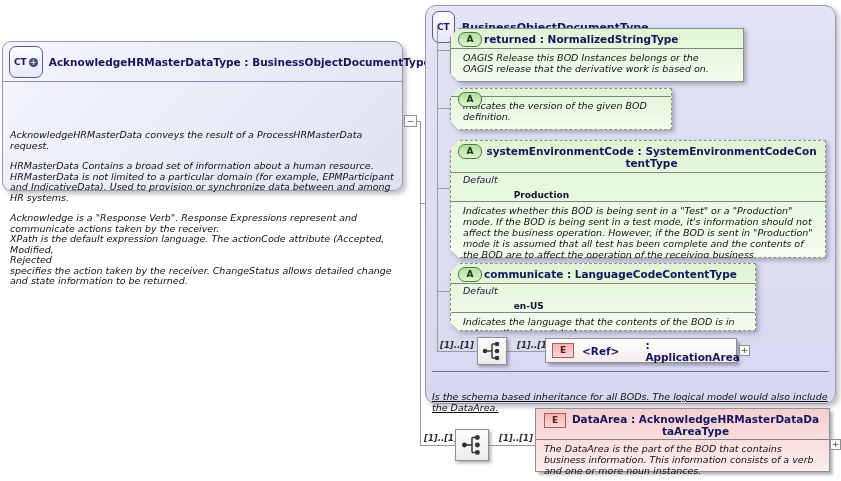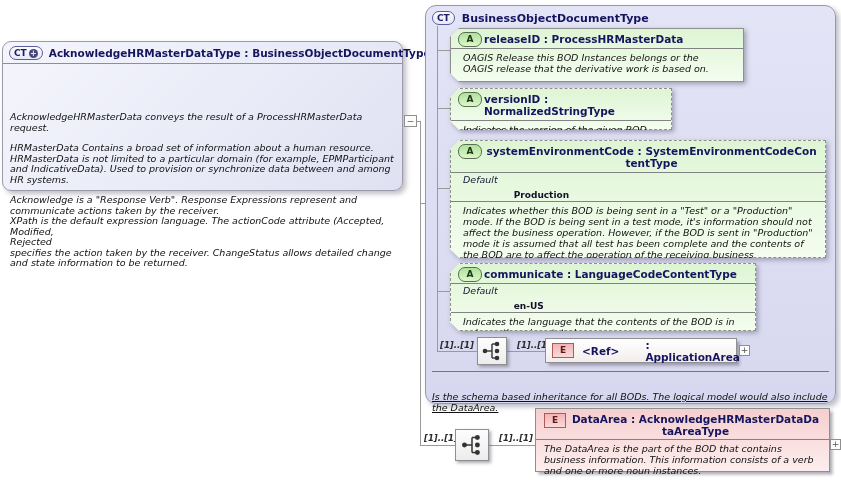--- a/index.html
+++ b/index.html
@@ -17,21 +17,21 @@
     border:1px solid #9a9aa8;border-radius:9px;
     box-shadow:3px 3px 5px rgba(110,110,130,.45);box-sizing:border-box;}
   .class-header{display:flex;align-items:center;gap:6px;padding:4px 6px 3px 6px;
     border-bottom:1px solid #8d8d9d;}
   .class-title{font-size:10.5px;font-weight:bold;color:#15155f;white-space:nowrap;}
   .class-body{padding:5px 7px;font-size:9.5px;font-style:italic;color:#101010;line-height:10.5px;margin-top:43px;}
   .class-body p{margin:0 0 10px 0;white-space:pre-line;}
   .class-body p:last-child{margin-bottom:0;}
 
   
-  .ct-badge{display:inline-flex;align-items:center;gap:2px;padding:1px 4px;
+  .ct-badge{display:inline-flex;align-items:center;gap:2px;padding:10px 4px;
     background:linear-gradient(#fbfbff,#e8e8f8);border:1px solid #5c5c9a;border-radius:7px;
     font-size:9px;font-weight:bold;color:#1a1a66;line-height:10px;flex:0 0 auto;}
   .plus-circle{display:inline-block;width:9px;height:9px;border-radius:50%;
     background:#45457e;color:#d9f5c9;font-size:8px;line-height:9px;text-align:center;font-weight:bold;}
   .a-badge{position:absolute;left:7px;top:3px;width:22px;height:13px;border-radius:7px;
     background:linear-gradient(#aee29a,#ddf7cc);border:1px solid #5a6e52;
     font-size:9px;font-weight:bold;color:#23361e;text-align:center;line-height:13px;}
   .e-badge{display:inline-block;width:20px;height:13px;
     background:linear-gradient(#f3b4b4,#fadada);border:1px solid #b25858;
     font-size:9px;font-weight:bold;color:#5c1a1a;text-align:center;line-height:13px;flex:0 0 auto;}
@@ -132,31 +132,30 @@
   <div class="hline" style="left:437px;top:108px;width:13px;"></div>
   <div class="hline" style="left:437px;top:188px;width:13px;"></div>
   <div class="hline" style="left:437px;top:291px;width:13px;"></div>
   <div class="hline" style="left:437px;top:351px;width:40px;"></div>
   <div class="hline" style="left:507px;top:351px;width:38px;"></div>
 
   <div class="attr-wrap" style="left:450px;top:28px;width:294px;height:54px;">
     <div class="attr-box">
       <div class="attr-title">
         <span class="a-badge">A</span>
-        <span>releaseID : ProcessHRMasterData</span>
+        <span>returned : NormalizedStringType</span>
       </div>
       <div class="attr-desc">OAGIS Release this BOD Instances belongs or the OAGIS release that the derivative work is based on.</div>
     </div>
   </div>
 
   <div class="attr-wrap" style="left:450px;top:88px;width:222px;height:42px;">
     <div class="attr-box optional">
       <div class="attr-title">
         <span class="a-badge">A</span>
-        <span>versionID : NormalizedStringType</span>
       </div>
       <div class="attr-desc">Indicates the version of the given BOD definition.</div>
     </div>
   </div>
 
   <div class="attr-wrap" style="left:450px;top:140px;width:376px;height:118px;">
     <div class="attr-box optional">
       <div class="attr-title center">
         <span class="a-badge">A</span>
         <span>systemEnvironmentCode : SystemEnvironmentCodeContentType</span>

